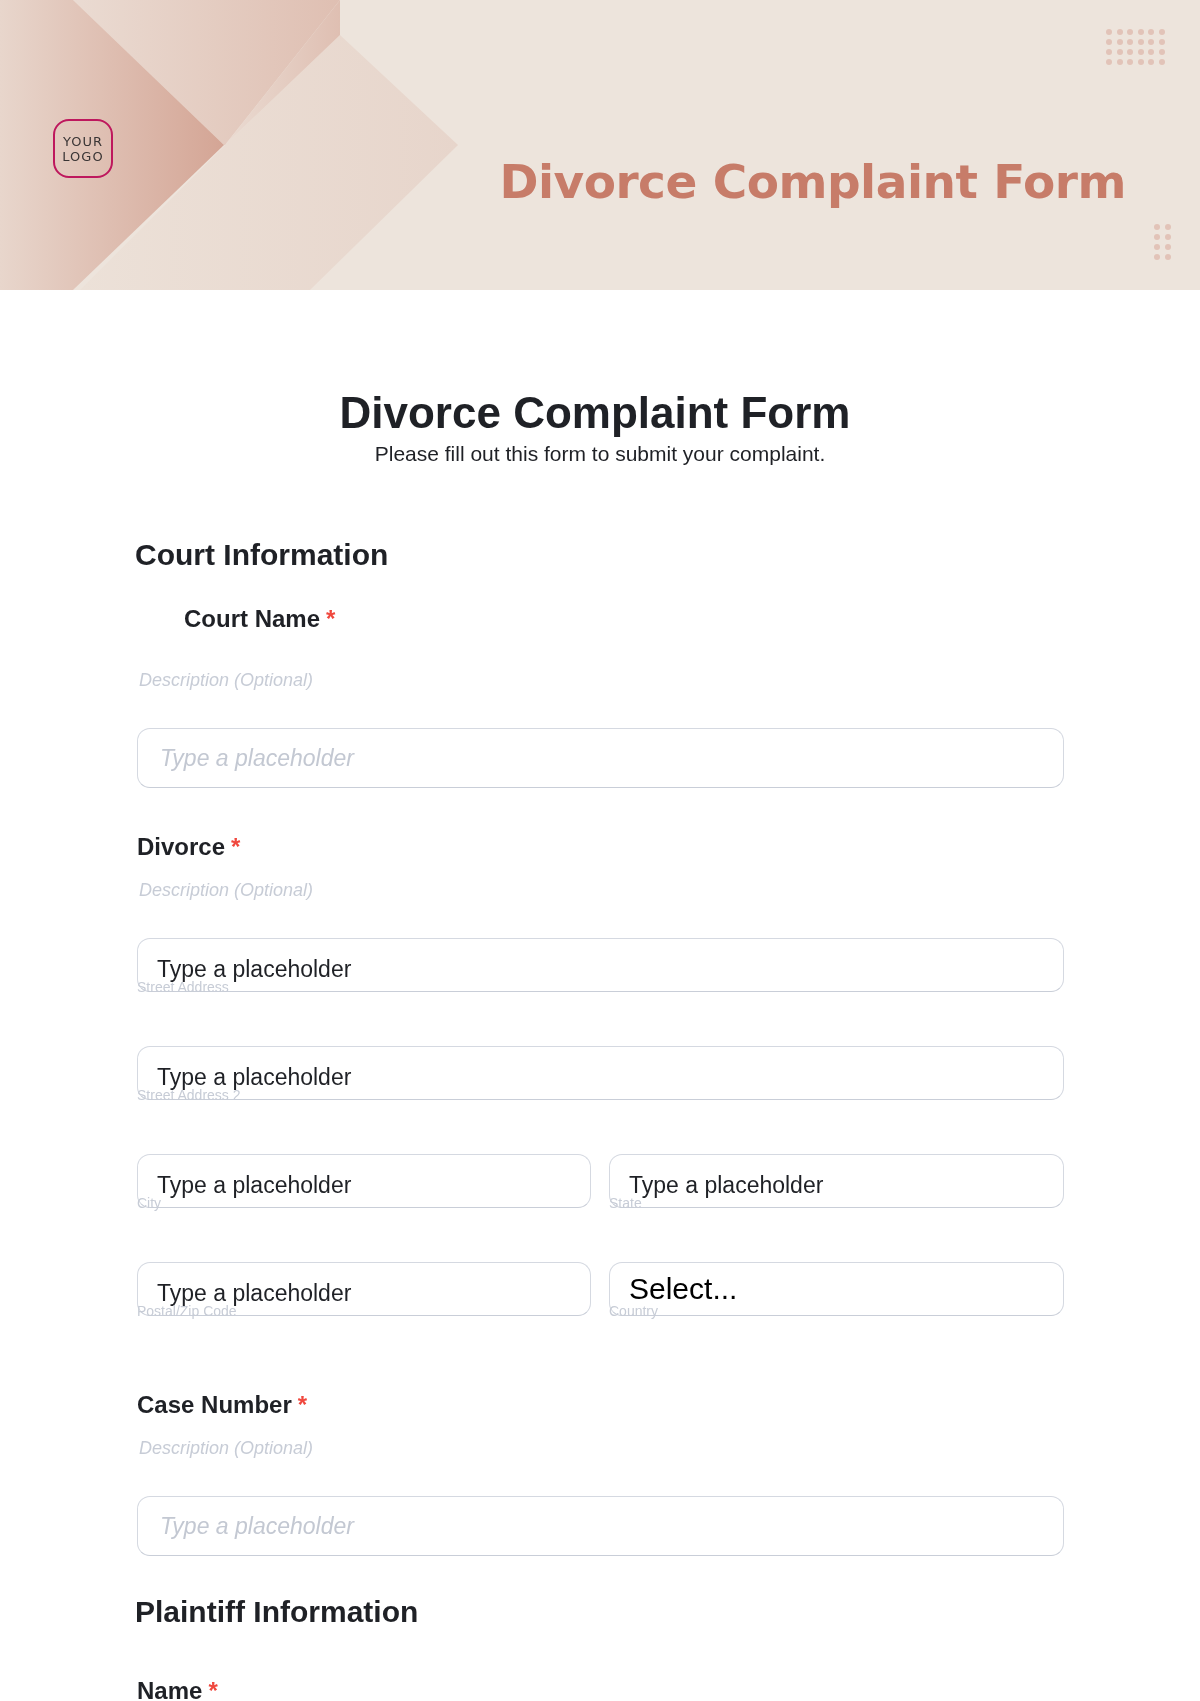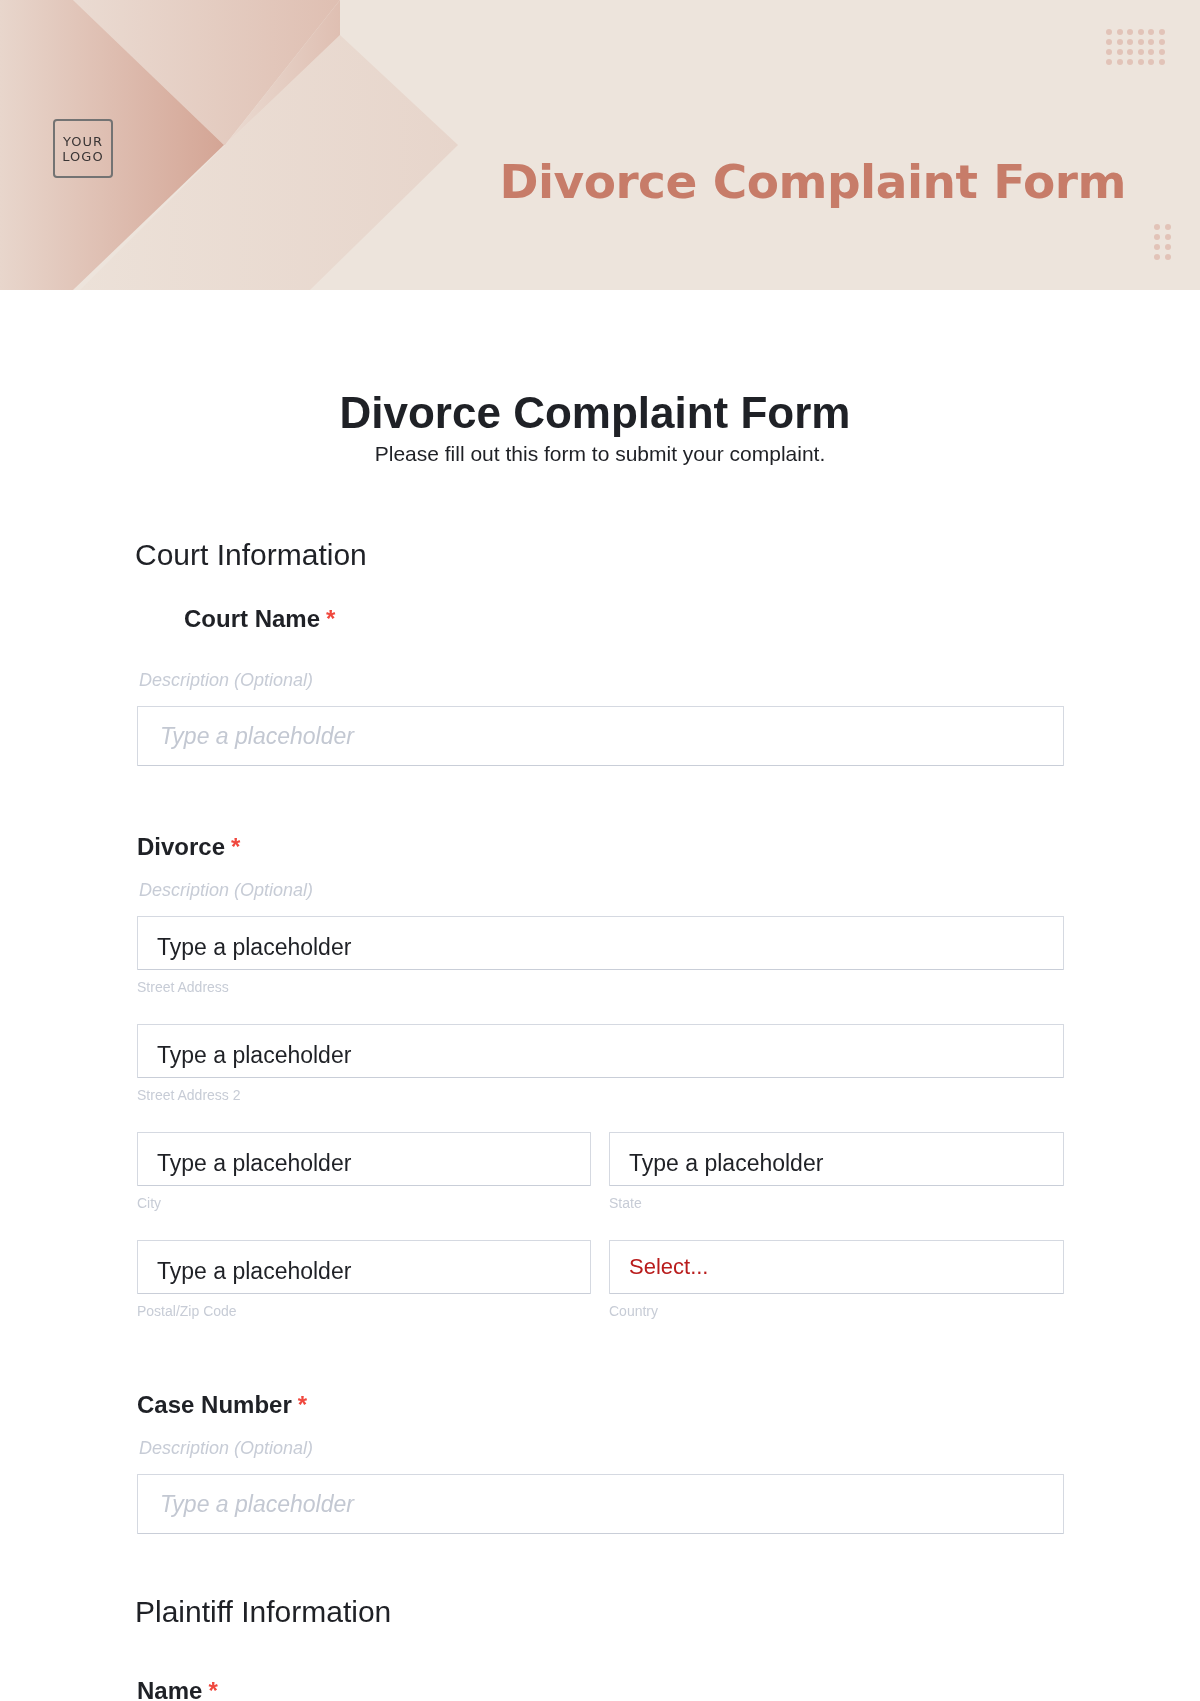--- a/index.html
+++ b/index.html
@@ -2,48 +2,48 @@
 <html><head>
 <meta charset="utf-8">
 <style>
   * { box-sizing: border-box; margin: 0; padding: 0; }
   html, body { width: 1200px; height: 1701px; overflow: hidden; background: #ffffff; }
   body { font-family: "Liberation Sans", "DejaVu Sans", sans-serif; color: #1f2126; position: relative; }
 
   
   .banner { position: absolute; left: 0; top: 0; width: 1200px; height: 290px; background: #ede4dc; overflow: hidden; }
   .banner svg.bg { position: absolute; left: 0; top: 0; }
-  .logo-box { position: absolute; left: 53px; top: 119px; width: 60px; height: 59px; border: 2px solid #737373; border-radius: 4px;
+  .logo-box { position: absolute; left: 53px; top: 119px; width: 60px; height: 59px; border: 2px solid #be185d; border-radius: 16px;
     display: flex; flex-direction: column; align-items: center; justify-content: center; }
   .logo-box span { font-family: "DejaVu Sans", sans-serif; font-size: 13px; line-height: 15px; letter-spacing: 1px; color: #3a3535; }
   .banner-title { position: absolute; right: 74px; top: 154px; font-family: "DejaVu Sans", sans-serif; font-weight: bold; font-size: 47px;
     color: #c77c69; letter-spacing: -0.5px; white-space: nowrap; }
   .contact { position: absolute; right: 63px; top: 231px; font-family: "DejaVu Sans", sans-serif; font-size: 16px; color: #c77c69; white-space: nowrap; }
   .contact .sep { margin: 0 9px; }
   .dots { position: absolute; display: grid; gap: 4px 4.5px; }
   .dots i { display: block; width: 6px; height: 6px; border-radius: 50%; background: #e2c3b8; }
   .dots-top { left: 1106px; top: 29px; grid-template-columns: repeat(6, 6px); }
   .dots-side { left: 1154px; top: 224px; grid-template-columns: repeat(2, 6px); }
 
   
   .form-title { position: absolute; left: 0; width: 1190px; top: 388px; text-align: center; font-size: 44px; font-weight: bold; color: #1f2126; }
   .form-subtitle { position: absolute; left: 0; width: 1200px; top: 442px; text-align: center; font-size: 21px; color: #1f2126; }
-  .section-title { position: absolute; left: 135px; font-size: 30px; font-weight: normal; color: #1f2126; }
+  .section-title { position: absolute; left: 135px; font-size: 30px; font-weight: bold; color: #1f2126; }
   .field-label { position: absolute; left: 137px; font-size: 24px; font-weight: bold; color: #1f2126; }
   .field-label .req { color: #f0483e; margin-left: 6px; }
   .field-desc { position: absolute; left: 139px; font-size: 18px; font-style: italic; color: #c7ccd6; }
   .input { position: absolute; left: 137px; width: 927px; height: 60px; border: 1.5px solid #d5d9e1; border-bottom-color: #c9ced8;
-    border-radius: 1px; background: #fff; display: flex; align-items: center; padding-left: 22px; }
+    border-radius: 13px; background: #fff; display: flex; align-items: center; padding-left: 22px; margin-top: 22px; }
   .input.ph-italic span { font-size: 23px; font-style: italic; color: #c3c8d2; }
   .input.small { height: 54px; align-items: flex-end; padding-bottom: 8px; padding-left: 19px; }
   .input.small span { font-size: 23px; color: #1f2126; }
   .input.half-l { width: 454px; }
   .input.half-r { left: 609px; width: 455px; }
   .input.select { align-items: center; padding-bottom: 0; }
-  .input.select span { color: #b91c1c; font-size: 22px; }
+  .input.select span { color: #000000; font-size: 30px; }
   .sub-label { position: absolute; font-size: 14px; color: #c7ccd6; }
 </style>
 </head>
 <body>
 
 <div class="banner">
   <svg class="bg" width="1200" height="290" viewBox="0 0 1200 290">
     <defs>
       <linearGradient id="gFront" x1="0" y1="0" x2="1" y2="0">
         <stop offset="0" stop-color="#e8d6cc"></stop>

